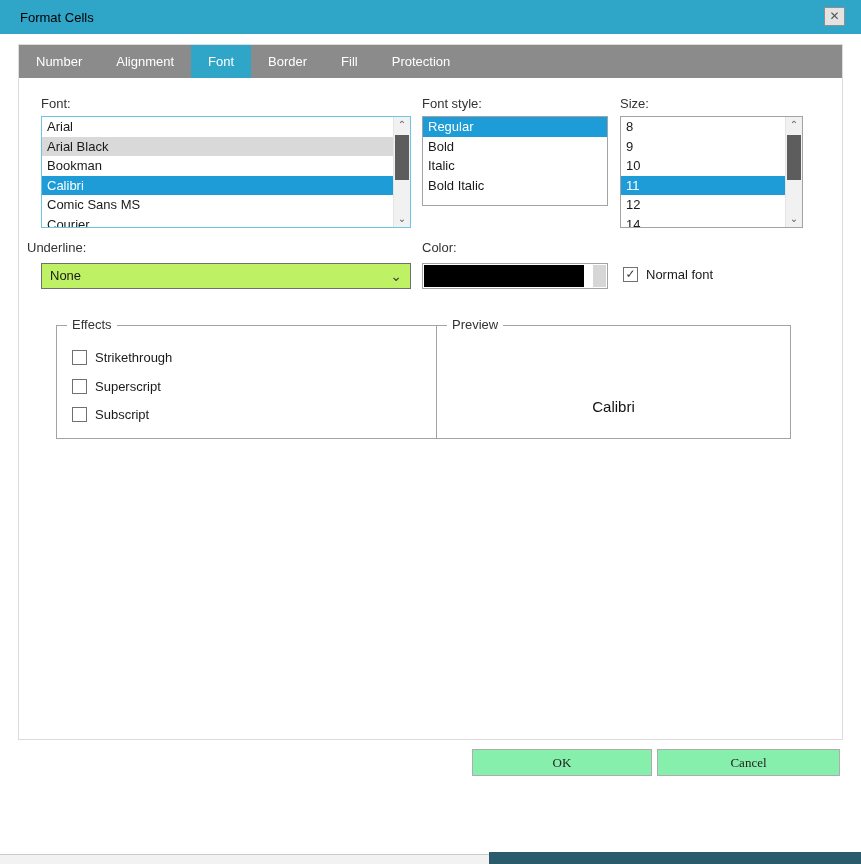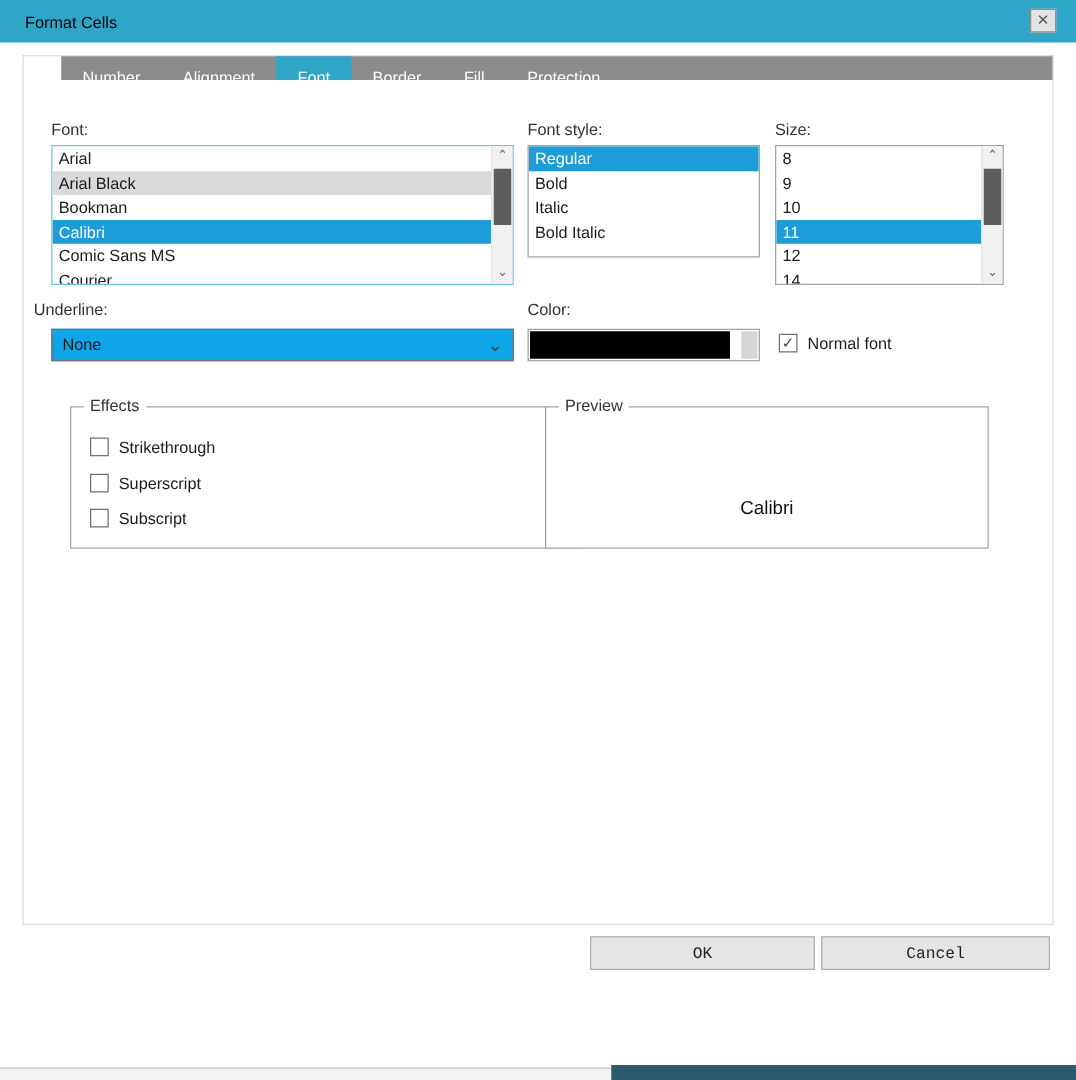--- a/index.html
+++ b/index.html
@@ -23,22 +23,22 @@
     color: #555; font-size: 12px; line-height: 17px; text-align: center;
     cursor: pointer;
   }
   
   .panel {
     position: absolute; left: 18px; right: 18px; top: 44px; height: 696px;
     background: #ffffff; border: 1px solid #dcdcdc;
   }
   
   .tabbar {
-    position: absolute; left: 0; right: 0; top: 0; height: 19px;
-    background: #8b8b8b; display: flex; margin-left: 30px;
+    position: absolute; left: 0; right: 0; top: 0; height: 33px;
+    background: #8b8b8b; display: flex;
   }
   .tab {
     color: #ffffff; line-height: 33px; padding: 0 17px; cursor: pointer;
     white-space: nowrap;
   }
   .tab.active { background: #2fa5c7; }
   
   .field-label { position: absolute; color: #333; }
   
   .listbox {
@@ -65,21 +65,21 @@
     cursor: pointer;
   }
   .scroll-btn.up { top: 0; }
   .scroll-btn.down { bottom: 0; }
   .scroll-thumb {
     position: absolute; left: 1px; right: 1px; top: 18px; height: 45px;
     background: #5d5d5d; cursor: pointer;
   }
   
   .dropdown {
-    position: absolute; background: #0ea5e9; border: 1px solid #707070;
+    position: absolute; background: #bef264; border: 1px solid #707070;
     height: 26px; line-height: 24px; padding-left: 8px; cursor: pointer;
   }
   .dropdown .chev {
     position: absolute; right: 8px; top: 0; line-height: 24px;
     color: #444; font-size: 14px;
   }
   
   .color-picker {
     position: absolute; border: 1px solid #a3a3a3; background: #fff;
     height: 26px; display: flex; align-items: stretch; cursor: pointer;
@@ -99,23 +99,23 @@
   .groupbox .legend {
     position: absolute; top: -9px; left: 10px; background: #fff;
     padding: 0 5px; color: #333;
   }
   .preview-text {
     position: absolute; left: 0; right: 0; top: 72px; text-align: center;
     font-size: 15px; color: #111;
   }
   
   .btn {
-    position: absolute; height: 27px; background: #e5e5e5;
+    position: absolute; height: 27px; background: #86efac;
     border: 1px solid #adadad; color: #222; font-size: 13px;
-    font-family: Liberation Mono, monospace; text-align: center;
+    font-family: Liberation Serif, serif; text-align: center;
     line-height: 25px; cursor: pointer;
   }
   
   .bottom-left {
     position: absolute; bottom: 0; left: 0; width: 489px; height: 10px;
     background: #f2f2f2; border-top: 1px solid #cccccc;
   }
   .bottom-right {
     position: absolute; bottom: 0; left: 489px; right: 0; height: 12px;
     background: #2a5b6d;

